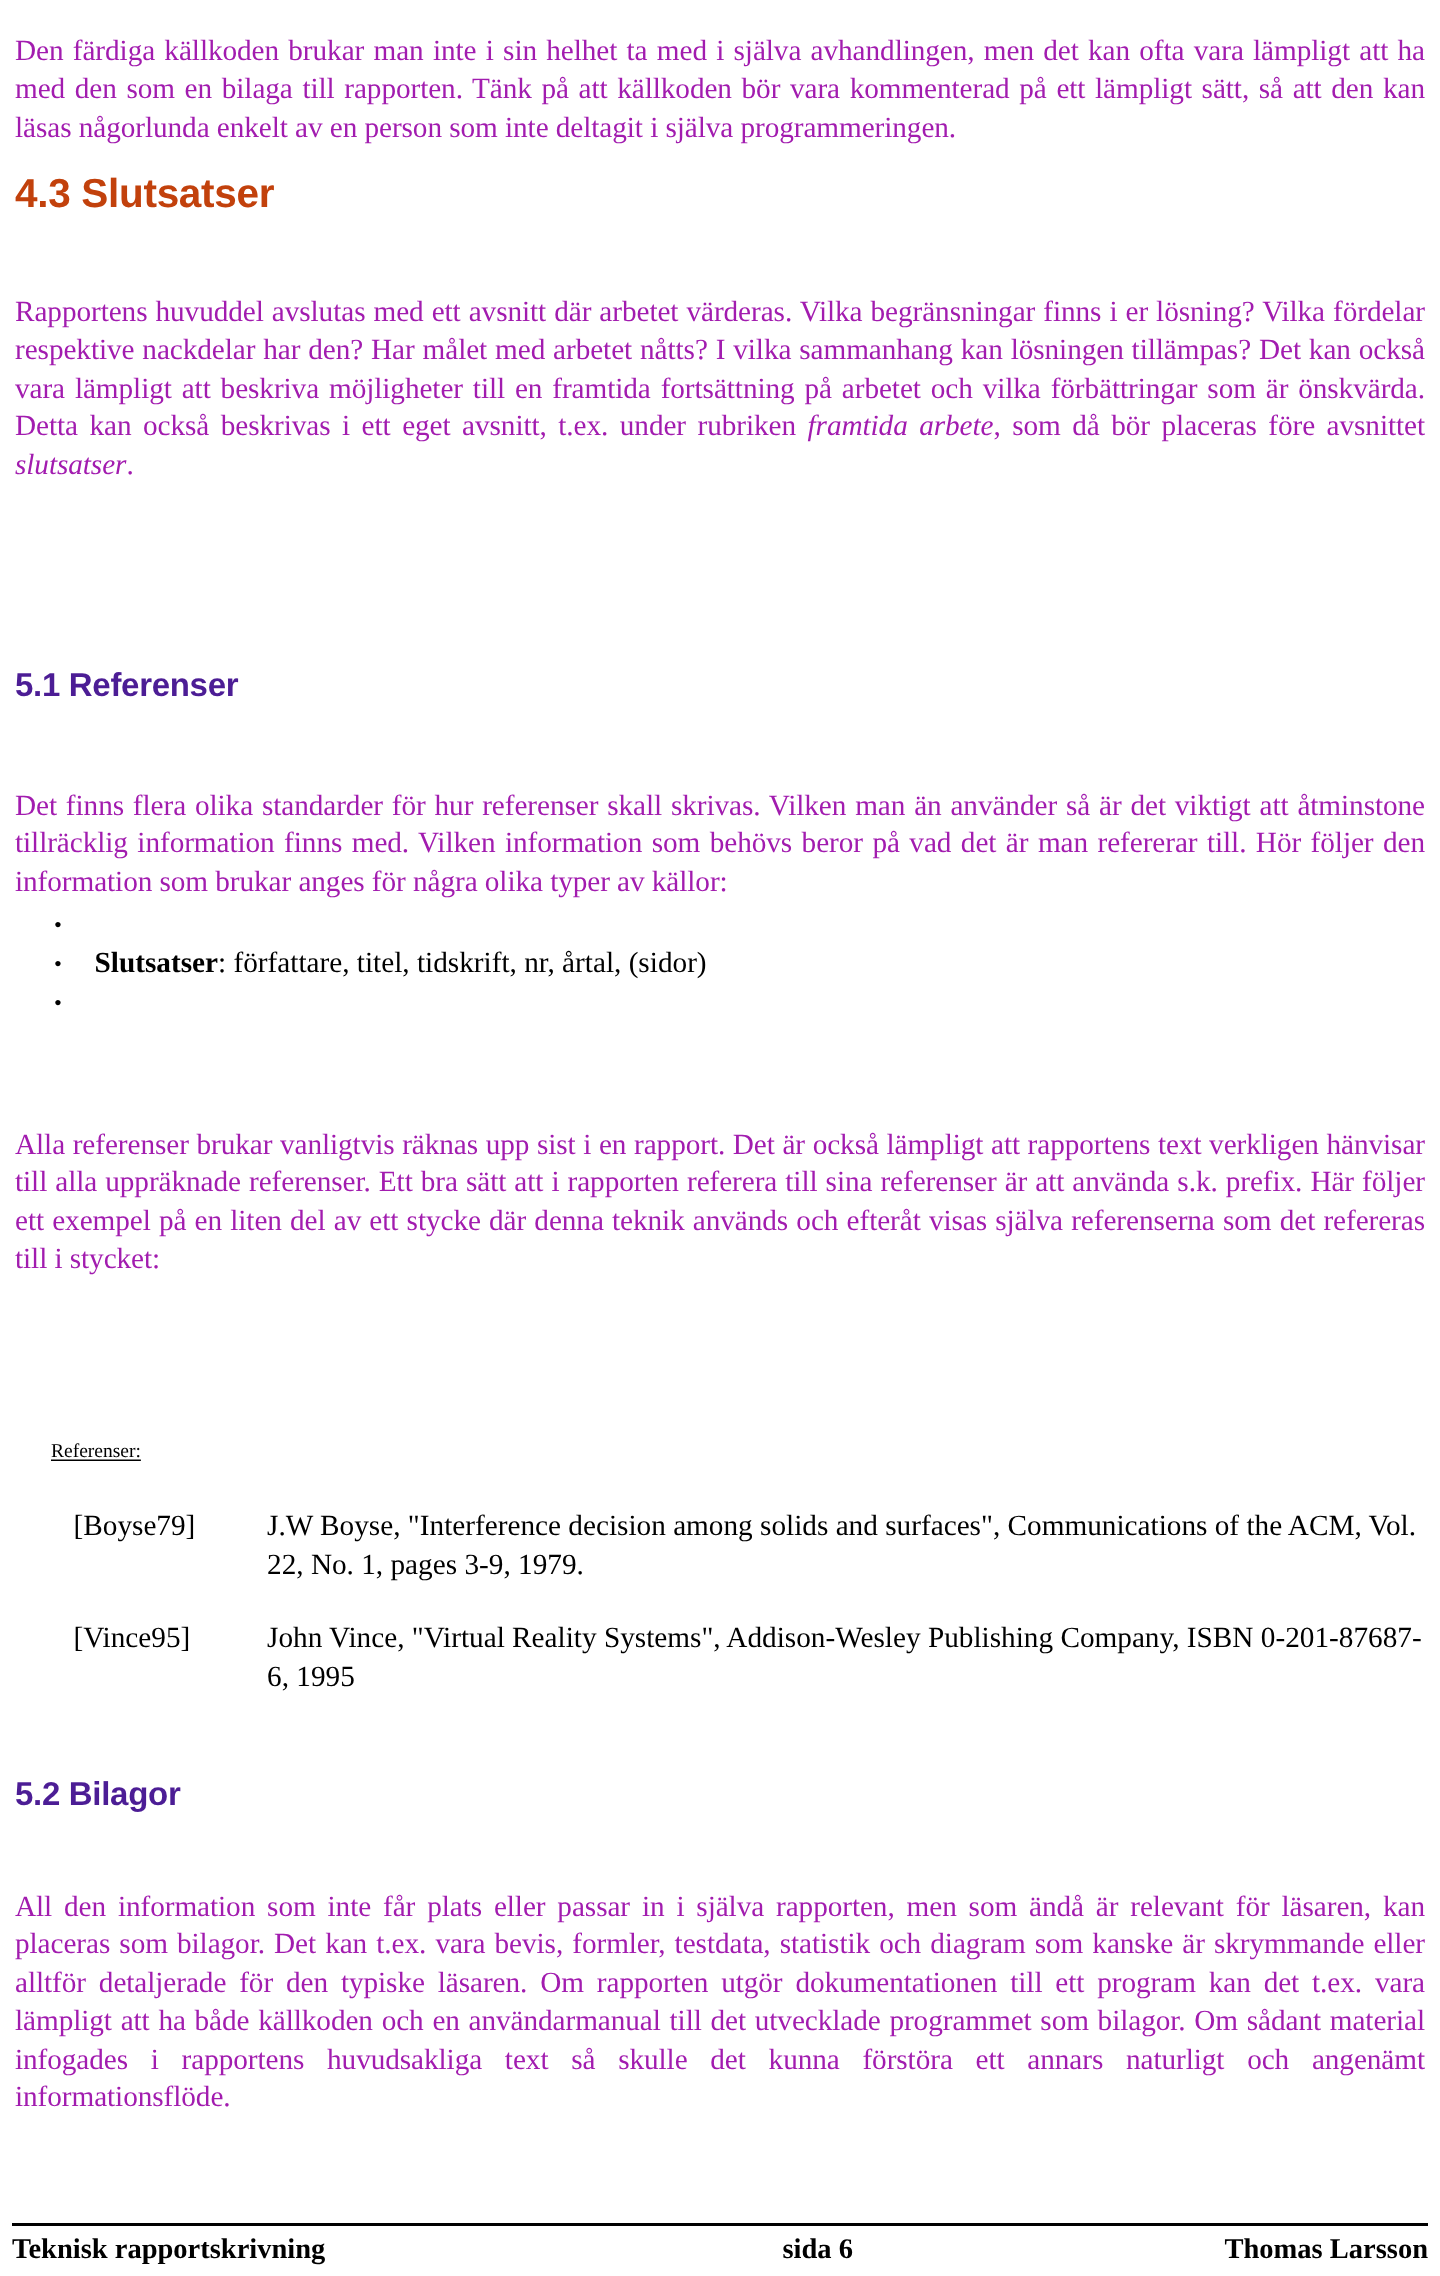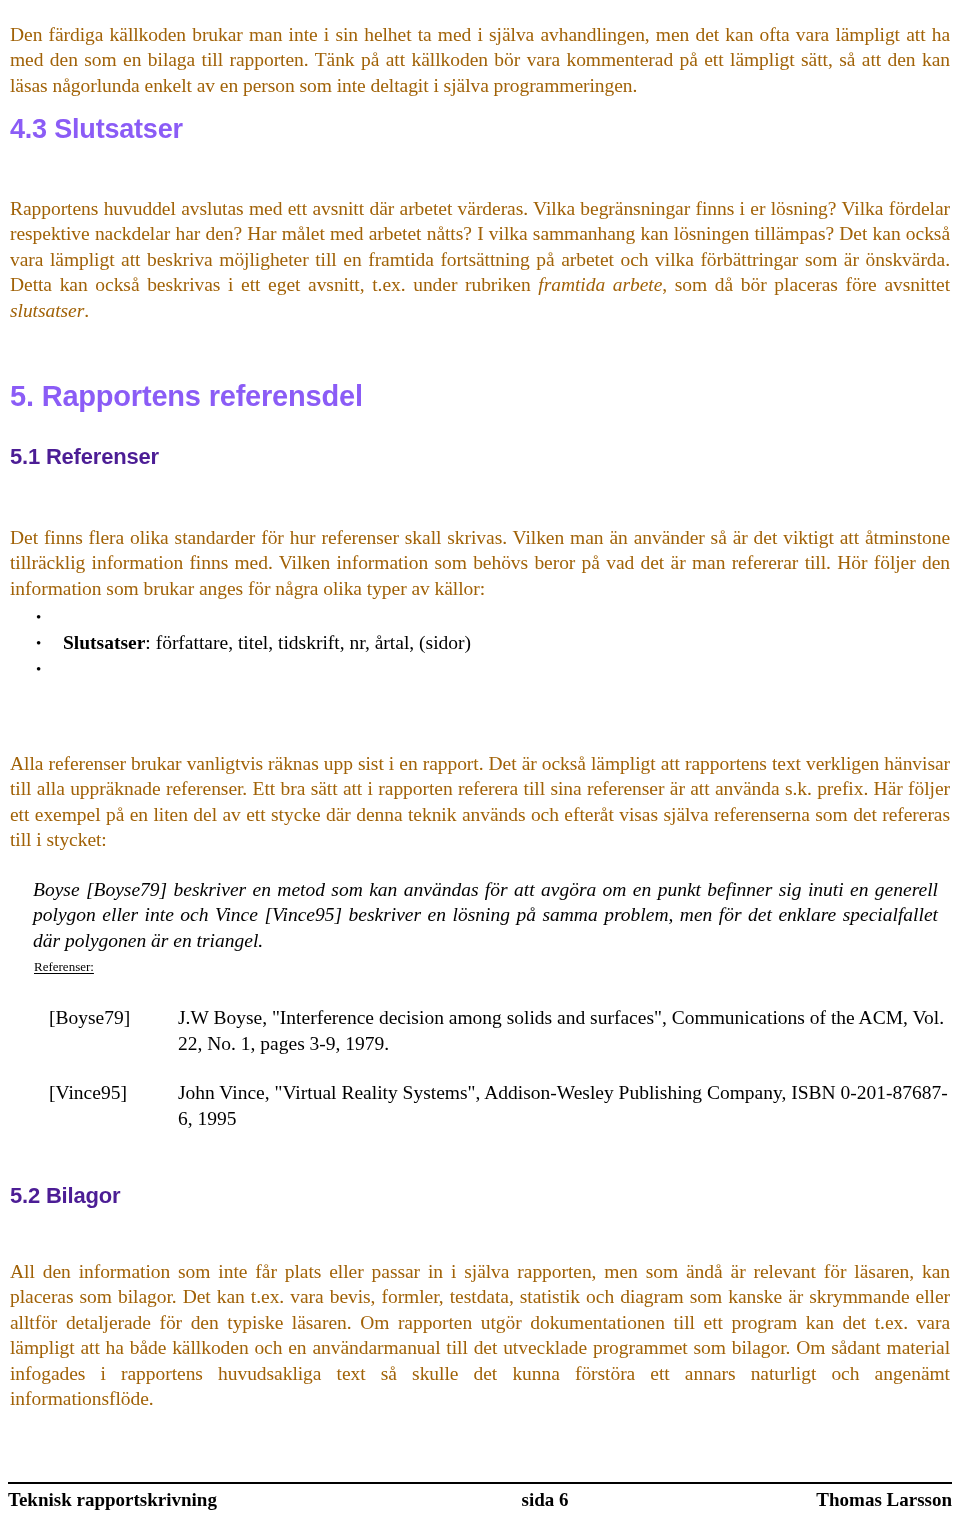--- a/index.html
+++ b/index.html
@@ -20,34 +20,34 @@
   }
   .body-copy {
     position: absolute;
     left: 10px;
     width: 940px;
     font-family: "Liberation Serif", "DejaVu Serif", serif;
     font-size: 19.5px;
     line-height: 25.6px;
     text-align: justify;
     text-justify: inter-word;
-    color: #a16207;
+    color: #a21caf;
     letter-spacing: -0.05px;
   }
 
   h2.h-main {
     position: absolute;
     left: 10px;
     margin: 0;
     font-family: "Liberation Sans", "DejaVu Sans", sans-serif;
     font-weight: bold;
     font-size: 27px;
     line-height: 32px;
     letter-spacing: -0.2px;
-    color: #8b5cf6;
+    color: #c2410c;
     white-space: nowrap;
   }
   h3.h-sub {
     position: absolute;
     left: 10px;
     margin: 0;
     font-family: "Liberation Sans", "DejaVu Sans", sans-serif;
     font-weight: bold;
     font-size: 22px;
     line-height: 26px;
@@ -156,42 +156,40 @@
 <body>
 
 <div class="page">
 
   <p class="body-copy" style="top:2px;">Den färdiga källkoden brukar man inte i sin helhet ta med i själva avhandlingen, men det kan ofta vara lämpligt att ha med den som en bilaga till rapporten. Tänk på att källkoden bör vara kommenterad på ett lämpligt sätt, så att den kan läsas någorlunda enkelt av en person som inte deltagit i själva programmeringen.</p>
 
   <h2 class="h-main" style="top:113px;">4.3 Slutsatser</h2>
 
   <p class="body-copy" style="top:176px;"><span>Rapportens huvuddel avslutas med ett avsnitt där arbetet värderas. Vilka begränsningar finns i er lösning? Vilka fördelar respektive nackdelar har den? Har målet med arbetet nåtts? I vilka sammanhang kan lösningen tillämpas? Det kan också vara lämpligt att beskriva möjligheter till en framtida fortsättning på arbetet och vilka förbättringar som är önskvärda. Detta kan också beskrivas i ett eget avsnitt, t.ex. under rubriken </span><i>framtida arbete</i><span>, som då bör placeras före avsnittet </span><i>slutsatser</i><span>.</span></p>
 
-  <h2 class="h-main" style="top:380px; font-size:29px;">5. Rapportens referensdel</h2>
 
   <h3 class="h-sub" style="top:444px;">5.1 Referenser</h3>
 
   <p class="body-copy" style="top:505px;">Det finns flera olika standarder för hur referenser skall skrivas. Vilken man än använder så är det viktigt att åtminstone tillräcklig information finns med. Vilken information som behövs beror på vad det är man refererar till. Hör följer den information som brukar anges för några olika typer av källor:</p>
 
   <div class="bullet-list" style="top:604px;">
     <div class="bullet-row">
       <span class="bullet-mark">•</span>
     </div>
     <div class="bullet-row">
       <span class="bullet-mark">•</span>
       <span class="bullet-text"><b>Slutsatser</b><span>: författare, titel, tidskrift, nr, årtal, (sidor)</span></span>
     </div>
     <div class="bullet-row">
       <span class="bullet-mark">•</span>
     </div>
   </div>
 
   <p class="body-copy" style="top:731px;">Alla referenser brukar vanligtvis räknas upp sist i en rapport. Det är också lämpligt att rapportens text verkligen hänvisar till alla uppräknade referenser. Ett bra sätt att i rapporten referera till sina referenser är att använda s.k. prefix. Här följer ett exempel på en liten del av ett stycke där denna teknik används och efteråt visas själva referenserna som det refereras till i stycket:</p>
 
-  <p class="example-block" style="top:857px;">Boyse [Boyse79] beskriver en metod som kan användas för att avgöra om en punkt befinner sig inuti en generell polygon eller inte och Vince [Vince95] beskriver en lösning på samma problem, men för det enklare specialfallet där polygonen är en triangel.</p>
 
   <div class="ref-heading" style="top:955px;">Referenser:</div>
 
   <div class="ref-entry" style="top:1005px;">
     <span class="ref-key">[Boyse79]</span>
     <span class="ref-body">J.W Boyse, "Interference decision among solids and surfaces", Communications of the ACM, Vol. 22, No. 1, pages 3-9, 1979.</span>
   </div>
 
   <div class="ref-entry" style="top:1080px;">
     <span class="ref-key">[Vince95]</span>

